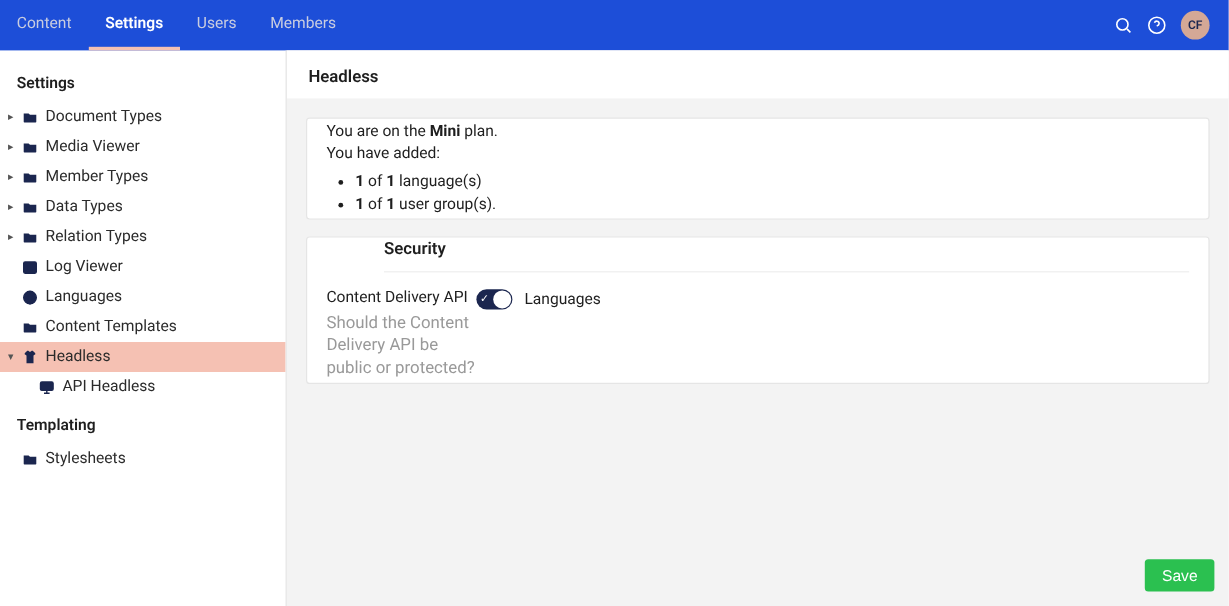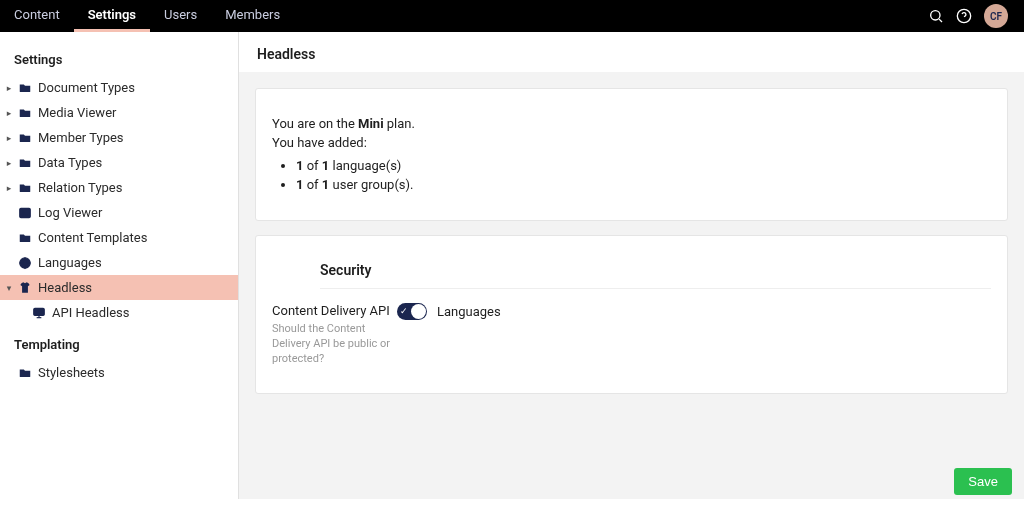--- a/index.html
+++ b/index.html
@@ -7,22 +7,22 @@
   font-family: -apple-system, BlinkMacSystemFont, "Segoe UI", Roboto, "Helvetica Neue", Arial, sans-serif;
   font-size: 13px;
   color: #1e1e1e;
   background: #fff;
   width: 1024px;
   height: 505px;
   overflow: hidden;
 }
 
 .topnav {
-  background: #000000;
-  height: 32px;
+  background: #1d4ed8;
+  height: 42px;
   display: flex;
   align-items: stretch;
   padding: 0 8px 0 0;
 }
 .topnav-tabs {
   display: flex;
   align-items: stretch;
 }
 .topnav-tab {
   padding: 0 14px;
@@ -95,36 +95,36 @@
   padding: 14px 18px 10px;
   font-weight: 600;
   font-size: 14px;
 }
 .content-body { padding: 16px; }
 .card {
   background: #fff;
   border: 1px solid #e5e5e5;
   border-radius: 3px;
   margin-bottom: 14px;
-  padding: 26px 16px;
+  padding: 2px 16px;
 }
 .plan-text { font-size: 13px; line-height: 1.45;}
 .plan-list { margin: 4px 0 0 24px; list-style: disc; }
 .section-title {
   font-weight: 600;
   font-size: 14px;
   padding-bottom: 10px;
   border-bottom: 1px solid #eee;
   margin-bottom: 14px;
   margin-left: 48px;
 }
 .field-row { display: flex; align-items: flex-start; }
 .field-label-col { width: 125px; }
 .field-label { font-weight: 400; font-size: 13px; }
-.field-help { font-size: 11px; color: #999; margin-top: 4px; line-height: 1.35; }
+.field-help { font-size: 14px; color: #999; margin-top: 4px; line-height: 1.35; }
 .toggle-col { display: flex; align-items: center; gap: 10px; }
 .toggle {
   width: 30px; height: 17px;
   background: #1b264f;
   border-radius: 10px;
   position: relative;
   cursor: pointer;
 }
 .toggle .knob {
   position: absolute; right: 1px; top: 1px;
@@ -132,21 +132,21 @@
   background: #fff; border-radius: 50%;
 }
 .toggle .check {
   position: absolute; left: 3px; top: 3px;
   color: #fff; font-size: 9px;
 }
 .toggle-label { font-size: 13px; }
 
 .save-row {
   position: absolute;
-  bottom: 4px; right: 12px;
+  bottom: 16px; right: 12px;
 }
 .save-btn {
   background: #2bc050;
   color: #fff;
   border: none;
   border-radius: 3px;
   padding: 6px 14px;
   font-size: 13px;
   cursor: pointer;
 }
@@ -236,36 +236,36 @@
               <rect x="3" y="4" width="18" height="16" rx="2"></rect>
               <polyline points="8 9 11 12 8 15"></polyline>
               <line x1="13" y1="15" x2="16" y2="15"></line>
             </svg>
           </span>
           <span class="tree-label">Log Viewer</span>
         </div>
         <div class="tree-item">
           <span class="expander"></span>
           <span class="tree-icon">
-            <svg width="14" height="14" viewBox="0 0 24 24" fill="currentColor">
-              <path d="M3 6h7l2 2h9v10a1 1 0 0 1-1 1H4a1 1 0 0 1-1-1V6z"></path>
-            </svg>
-          </span>
-          <span class="tree-label">Content Templates</span>
-        </div>
-        <div class="tree-item">
-          <span class="expander"></span>
-          <span class="tree-icon">
             <svg width="14" height="14" viewBox="0 0 24 24" fill="currentColor" stroke="currentColor" stroke-width="2">
               <circle cx="12" cy="12" r="9"></circle>
               <line x1="3" y1="12" x2="21" y2="12"></line>
               <path d="M12 3a14 14 0 0 1 0 18a14 14 0 0 1 0-18"></path>
             </svg>
           </span>
           <span class="tree-label">Languages</span>
+        </div>
+        <div class="tree-item">
+          <span class="expander"></span>
+          <span class="tree-icon">
+            <svg width="14" height="14" viewBox="0 0 24 24" fill="currentColor">
+              <path d="M3 6h7l2 2h9v10a1 1 0 0 1-1 1H4a1 1 0 0 1-1-1V6z"></path>
+            </svg>
+          </span>
+          <span class="tree-label">Content Templates</span>
         </div>
         <div class="tree-item active">
           <span class="expander">▾</span>
           <span class="tree-icon">
             <svg width="14" height="14" viewBox="0 0 24 24" fill="currentColor">
               <path d="M6 4l3-2 3 2 3-2 3 2 2 3-3 2v11H7V9L4 7l2-3z"></path>
             </svg>
           </span>
           <span class="tree-label">Headless</span>
         </div>

